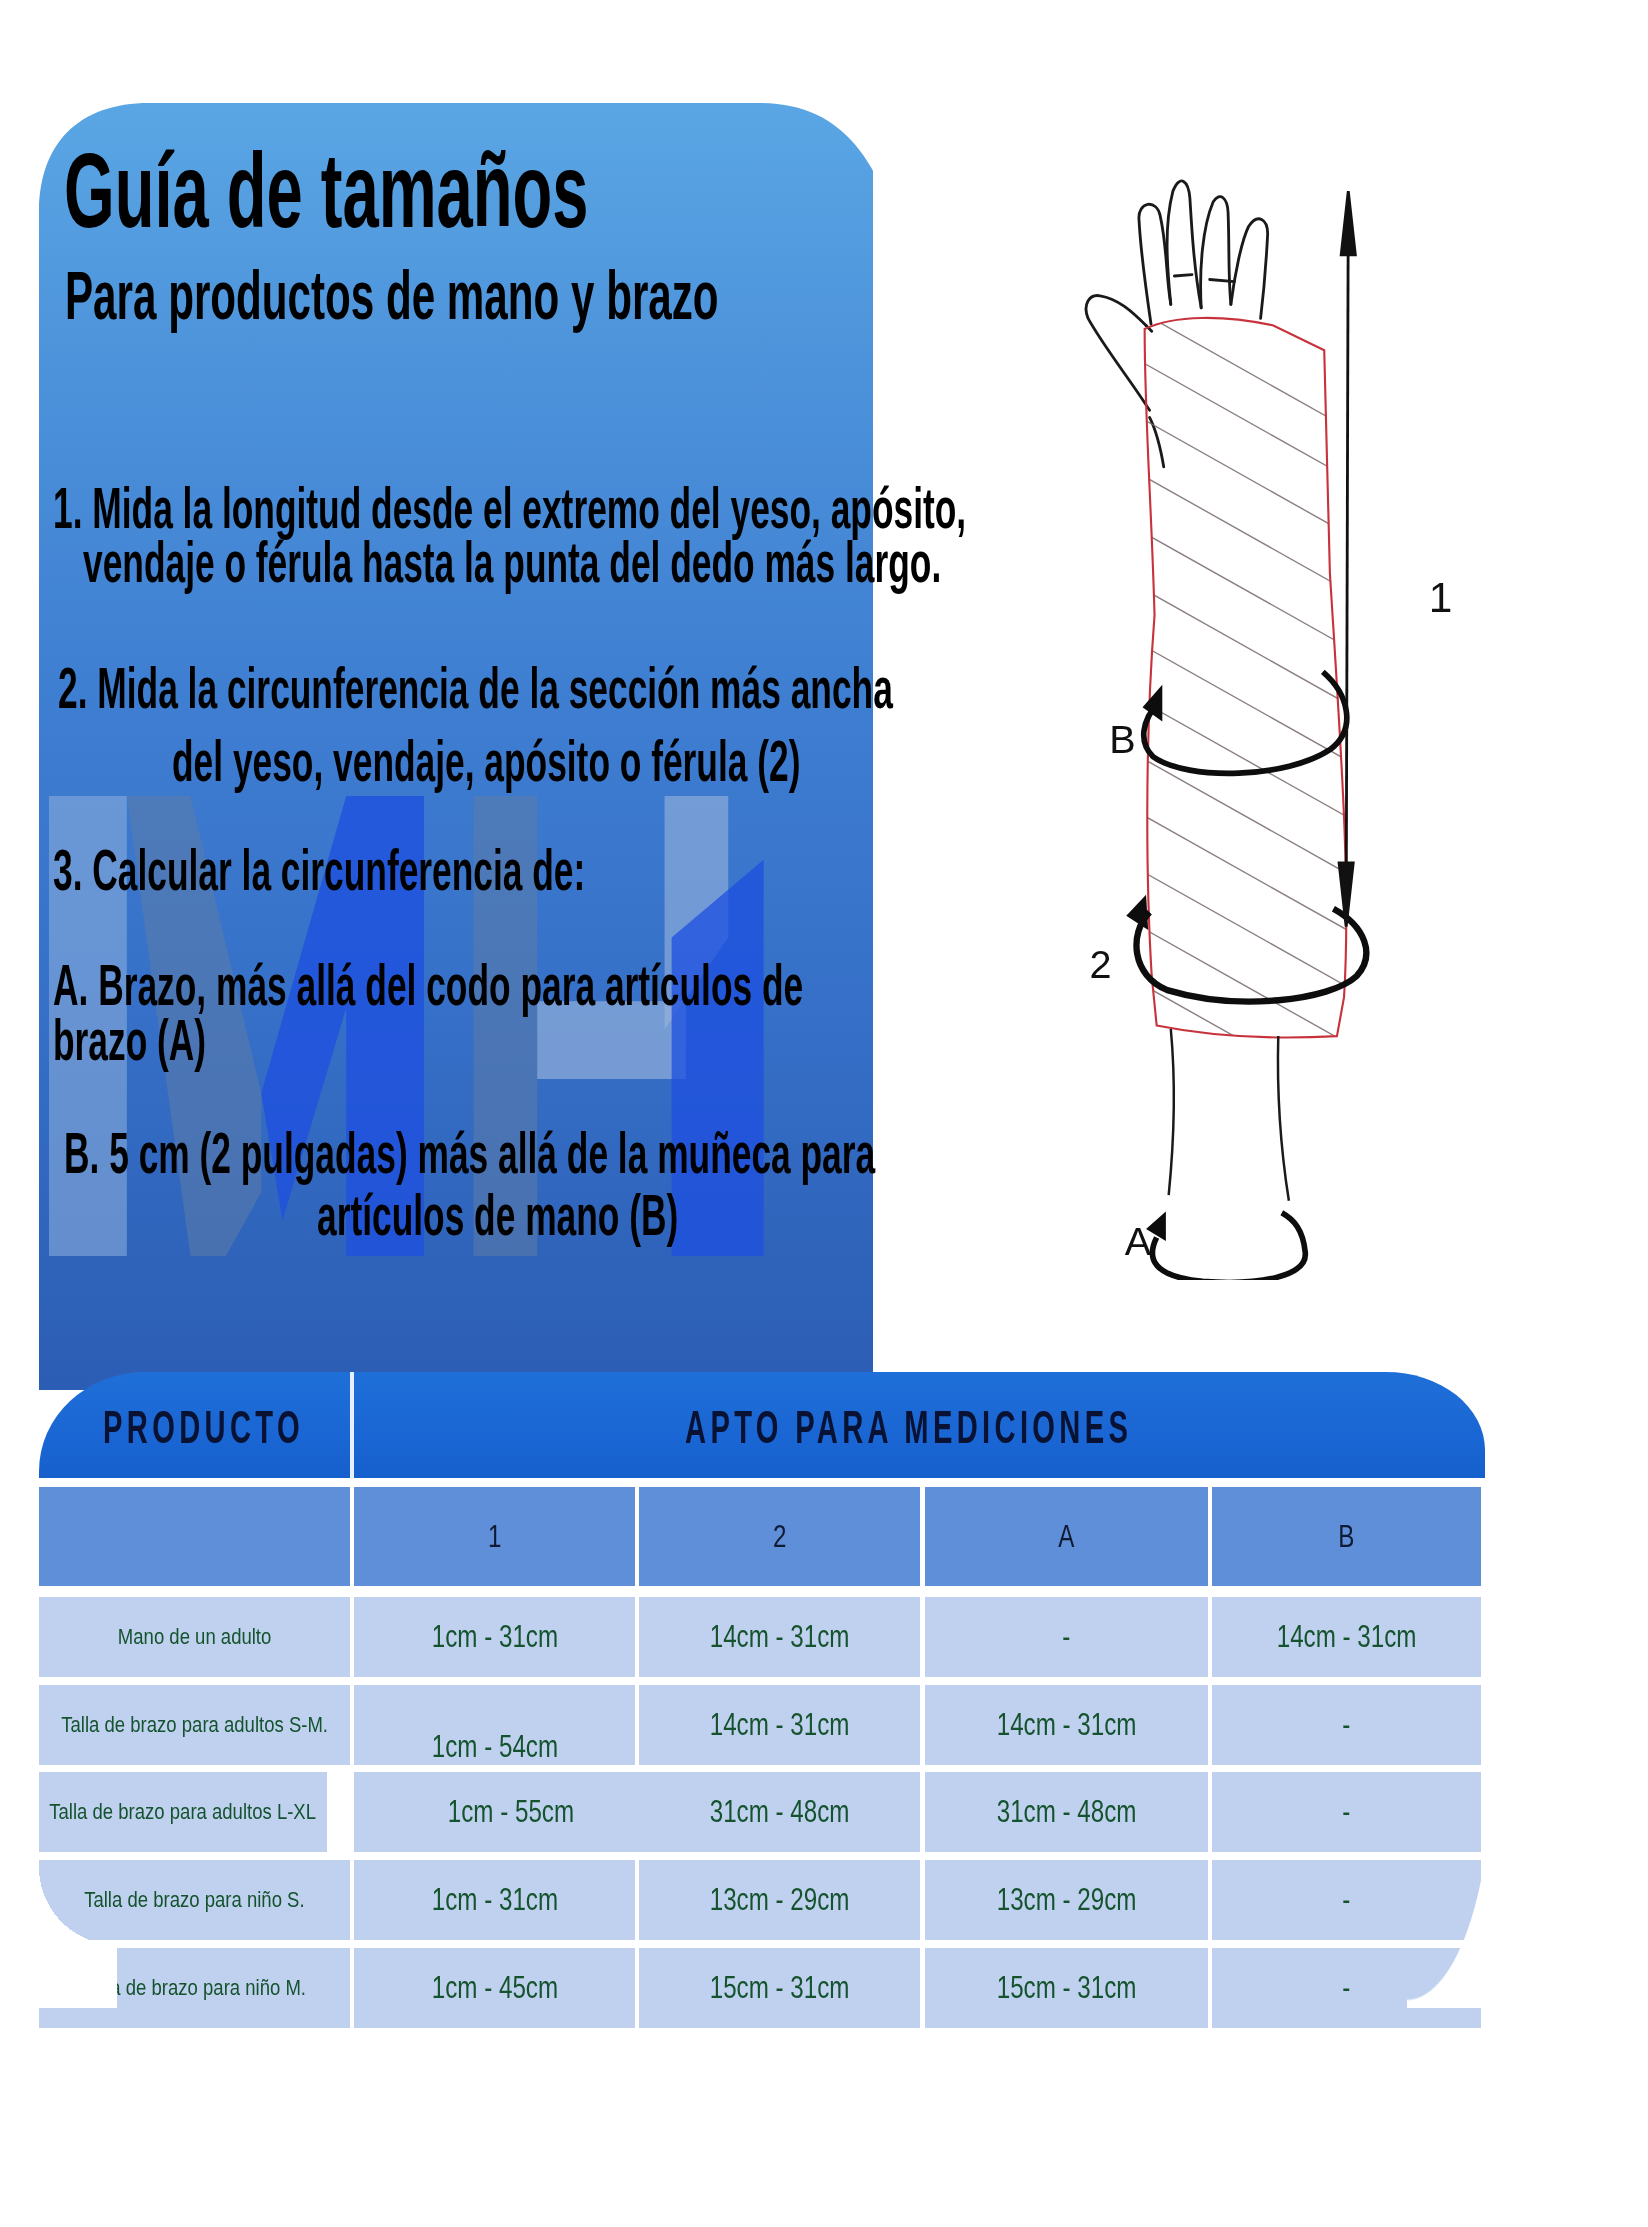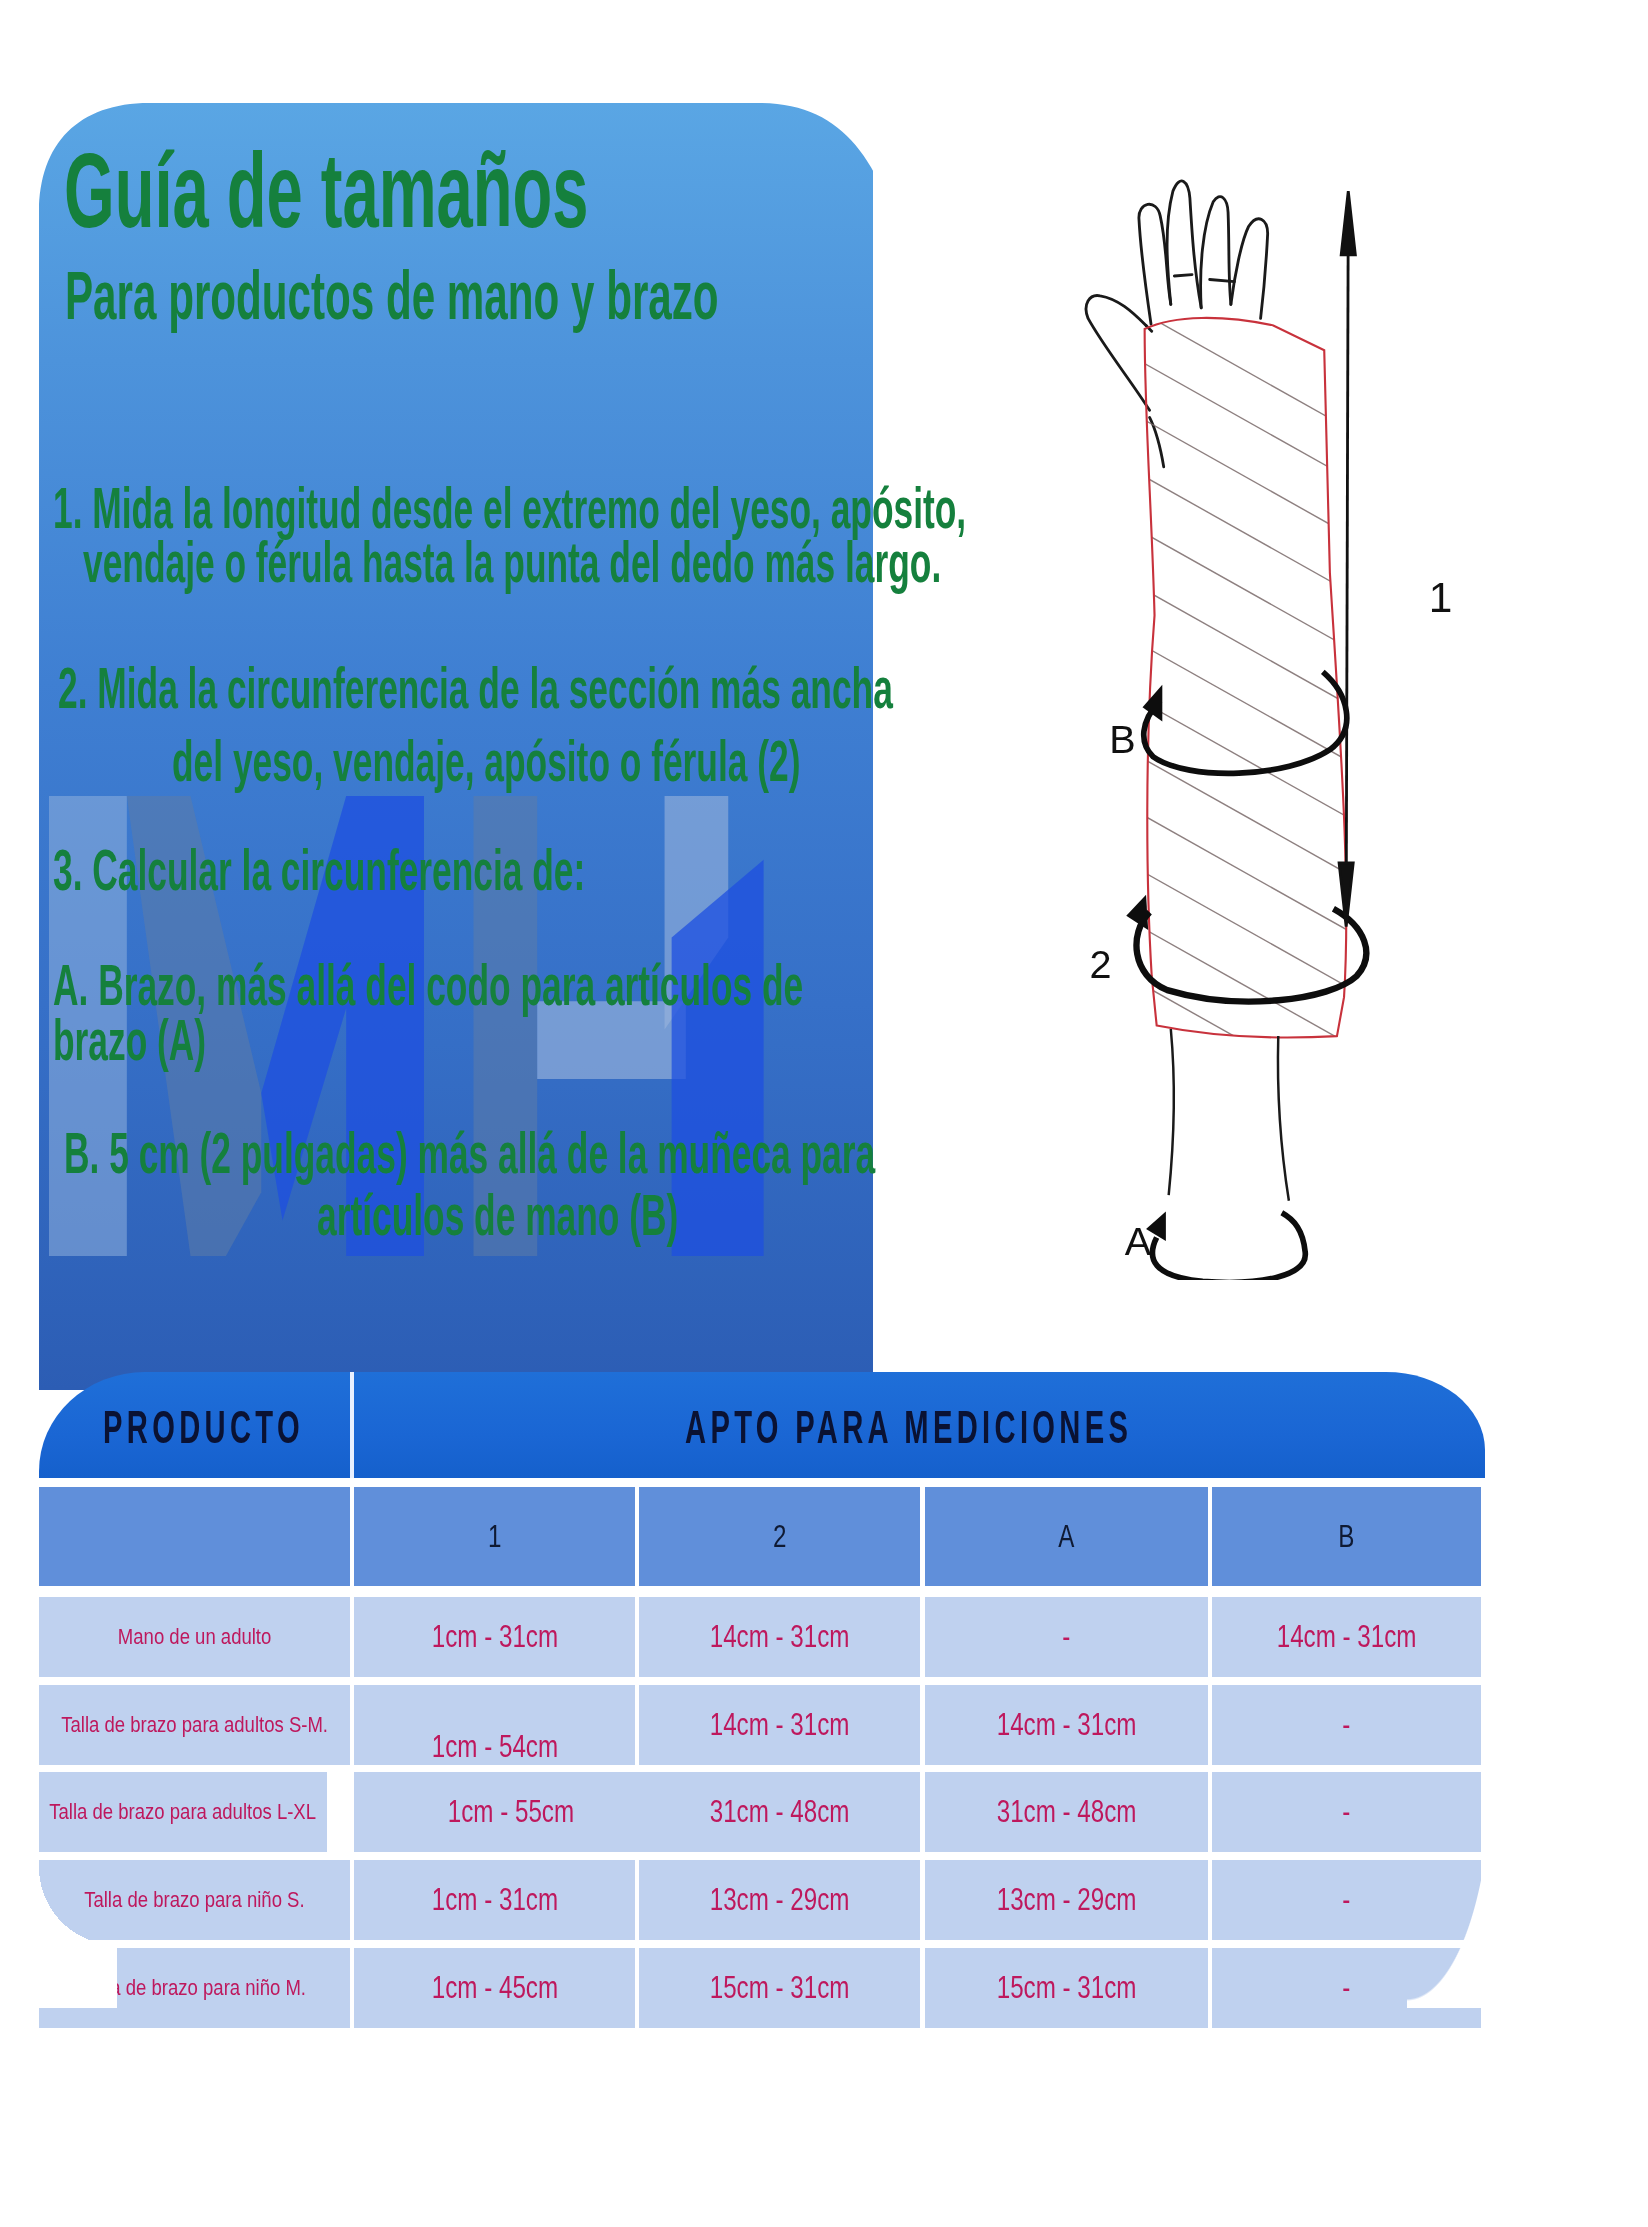--- a/index.html
+++ b/index.html
@@ -6,21 +6,21 @@
   body { width: 1648px; height: 2227px; position: relative; overflow: hidden; font-family: "Liberation Sans", sans-serif; }
 
   .panel {
     position: absolute; left: 39px; top: 103px; width: 834px; height: 1287px;
     background: linear-gradient(180deg, #5aa6e4 0%, #4d93db 20%, #3f7fd2 45%, #3670c8 70%, #2c5db4 100%);
     clip-path: path('M 110 0 L 720 0 C 820 0 850 80 880 200 L 1010 820 L 1080 960 C 1140 1120 1160 1250 1120 1400 L 1050 1560 L 1040 1820 L 0 1820 L 0 110 C 0 40 40 0 110 0 Z');
   }
 
   .watermark { position: absolute; left: 49px; top: 796px; width: 750px; height: 460px; pointer-events: none; }
 
-  .txt { position: absolute; color: #15803d; font-family: "Liberation Sans", sans-serif; font-weight: 700; white-space: nowrap; transform-origin: left top; letter-spacing: 0px; }
+  .txt { position: absolute; color: #000000; font-family: "Liberation Sans", sans-serif; font-weight: 700; white-space: nowrap; transform-origin: left top; letter-spacing: 0px; }
   .condensed { display: inline-block; transform: scaleX(0.62); transform-origin: left top; }
 
   .title { left: 64px; top: 138px; font-size: 105px; line-height: 106px; }
   .subtitle { left: 65px; top: 258px; font-size: 68px; line-height: 74px; }
 
   .step { font-size: 57px; line-height: 55px; }
   .step1a { left: 53px; top: 481px; }
   .step1b { left: 83px; top: 535px; }
   .step2a { left: 58px; top: 661px; }
   .step2b { left: 172px; top: 734px; }
@@ -38,21 +38,21 @@
     background: linear-gradient(180deg, #1f6fd8 0%, #1a66d4 60%, #1560cc 100%);
     border-top-left-radius: 106px 99px; border-top-right-radius: 99px 78px;
   }
   .thead-divider { position: absolute; left: 311px; top: 0; width: 4.2px; height: 106px; background: #e8f0ff; }
   .th { position: absolute; color: #0a1233; font-weight: 700; white-space: nowrap; font-size: 47px; letter-spacing: 7px; }
   .th-product { left: 64px; top: 27px; }
   .th-apto { left: 646px; top: 27px; }
 
   .cell {
     position: absolute; display: flex; align-items: center; justify-content: center;
-    color: #be185d; white-space: nowrap; box-sizing: border-box;
+    color: #14532d; white-space: nowrap; box-sizing: border-box;
   }
   .cell.sub { background: #608fda; height: 99px; top: 115px; font-size: 31px; color: #0f1a33; }
   .cell.body { background: #bfd1ef; height: 80px; font-size: 31px; }
   .cell.label { font-size: 22.6px; }
   .cell .cv { display: inline-block; transform: scaleX(0.78); }
   .cell .lv { display: inline-block; transform: scaleX(0.82); }
 
   .table-mask-left {
     position: absolute; left: -7px; top: 495px; width: 85px; height: 141px;
     background: radial-gradient(circle at 100% 0%, transparent 78px, #ffffff 78px);

